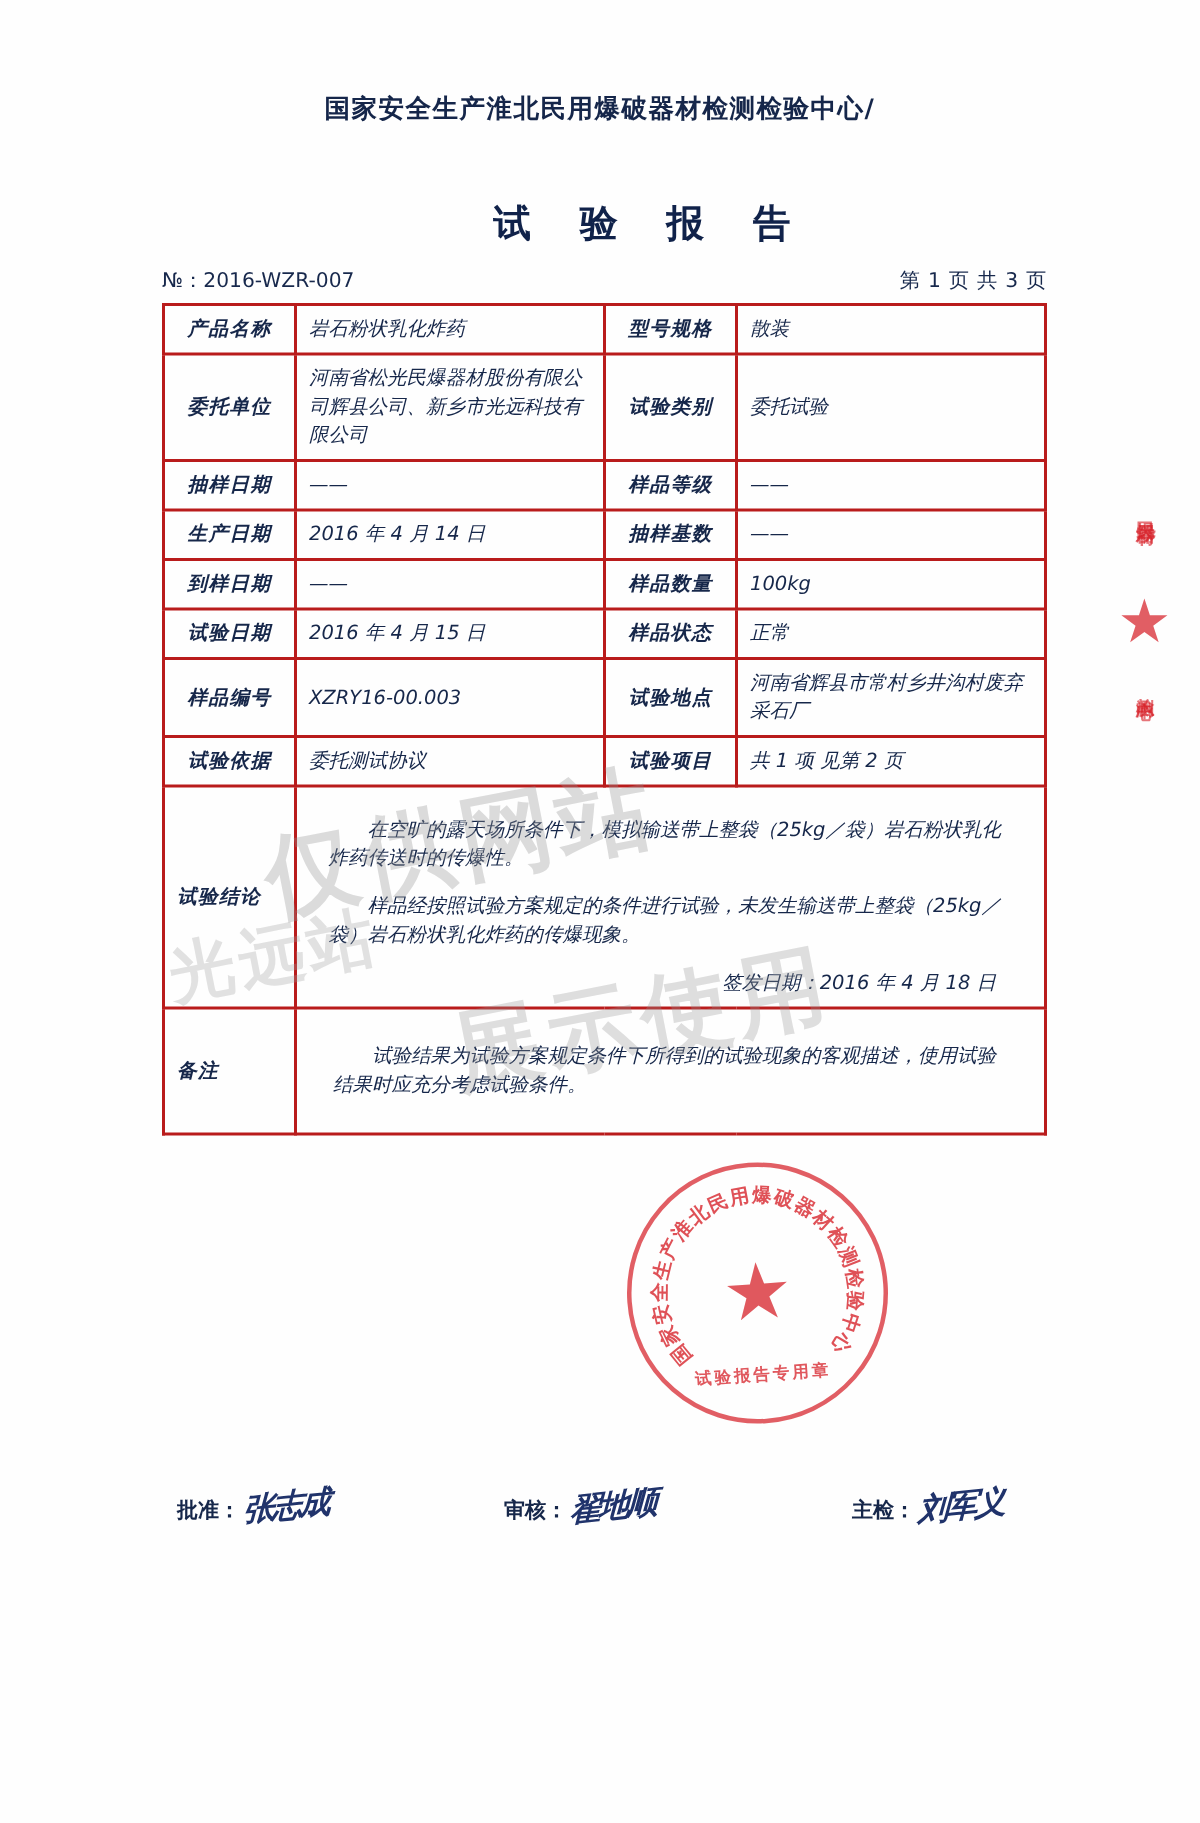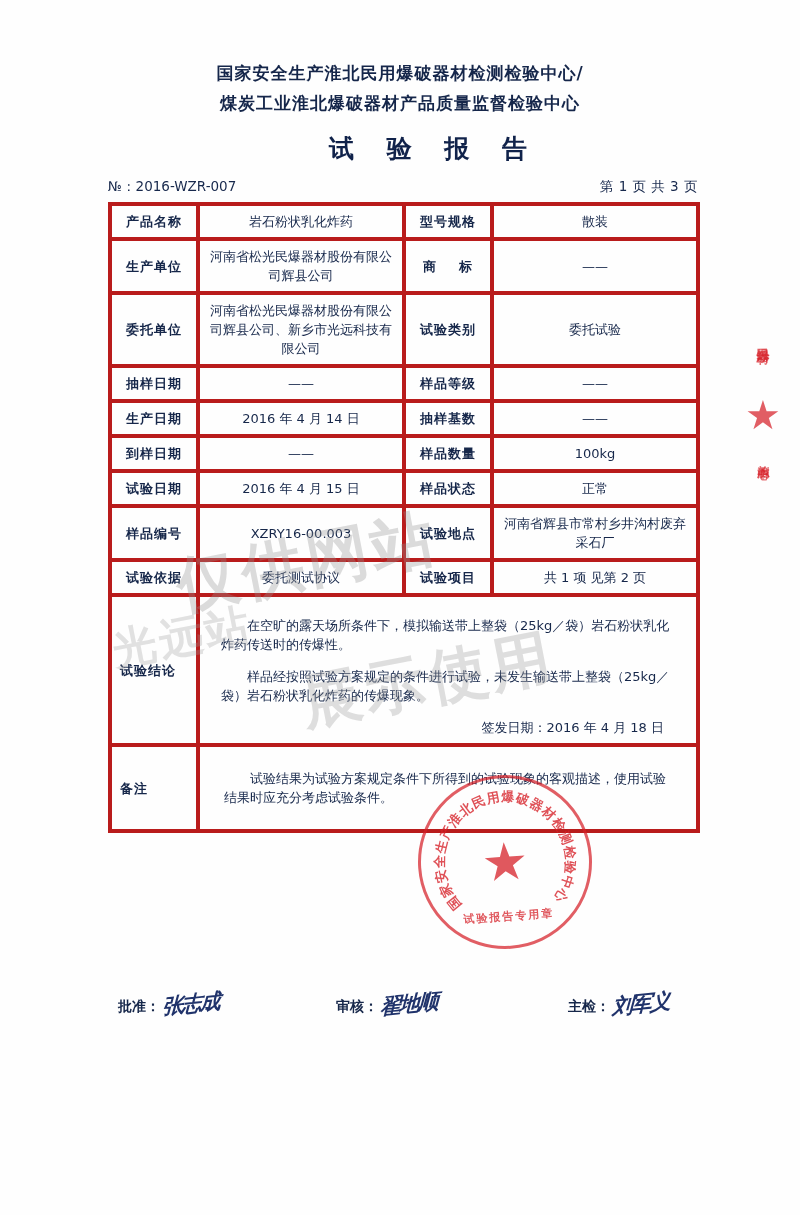--- a/index.html
+++ b/index.html
@@ -72,35 +72,36 @@
   .tbl {
     position: absolute;
     left: 108px;
     top: 202px;
     width: 588px;
     border-collapse: collapse;
     table-layout: fixed;
     background: transparent;
   }
   .tbl td {
-    border: 4px solid #b91c1c;
+    border: 2px solid #b91c1c;
     padding: 6px 8px;
     font-size: 13px;
     line-height: 19px;
     vertical-align: middle;
     color: #16274a;
+    font-style: italic;
   }
   .lbl {
     text-align: center;
     font-weight: bold;
     letter-spacing: 1px;
     white-space: pre;
   }
   .val {
-    text-align: center;
+    text-align: left;
     margin-top: 20px;
   }
   .c-lbl1 { width: 88px; }
   .c-val1 { width: 206px; }
   .c-lbl2 { width: 88px; }
   .c-val2 { width: 206px; }
   .vlbl {
     font-weight: bold;
     letter-spacing: 1px;
     line-height: 34px;
@@ -262,21 +263,20 @@
     display: inline-block;
   }
 </style>
 </head>
 <body>
 
 <div class="page">
 
   <div class="header">
     <div class="header-line">国家安全生产淮北民用爆破器材检测检验中心/</div>
-    <div class="header-line">煤炭工业淮北爆破器材产品质量监督检验中心</div>
   </div>
 
   <div class="doc-title">试 验 报 告</div>
 
   <div class="meta-row">
     <span class="meta-no">№：2016-WZR-007</span>
     <span class="meta-page">第 1 页  共 3 页</span>
   </div>
 
   <table class="tbl">
@@ -285,26 +285,20 @@
         <col class="c-val1">
         <col class="c-lbl2">
         <col class="c-val2">
     </colgroup>
     <tbody>
       <tr>
         <td class="lbl">产品名称</td>
         <td class="val">岩石粉状乳化炸药</td>
         <td class="lbl">型号规格</td>
         <td class="val">散装</td>
-      </tr>
-      <tr>
-        <td class="lbl">生产单位</td>
-        <td class="val">河南省松光民爆器材股份有限公司辉县公司</td>
-        <td class="lbl">商    标</td>
-        <td class="val">——</td>
       </tr>
       <tr>
         <td class="lbl">委托单位</td>
         <td class="val">河南省松光民爆器材股份有限公司辉县公司、新乡市光远科技有限公司</td>
         <td class="lbl">试验类别</td>
         <td class="val">委托试验</td>
       </tr>
       <tr>
         <td class="lbl">抽样日期</td>
         <td class="val">——</td>

